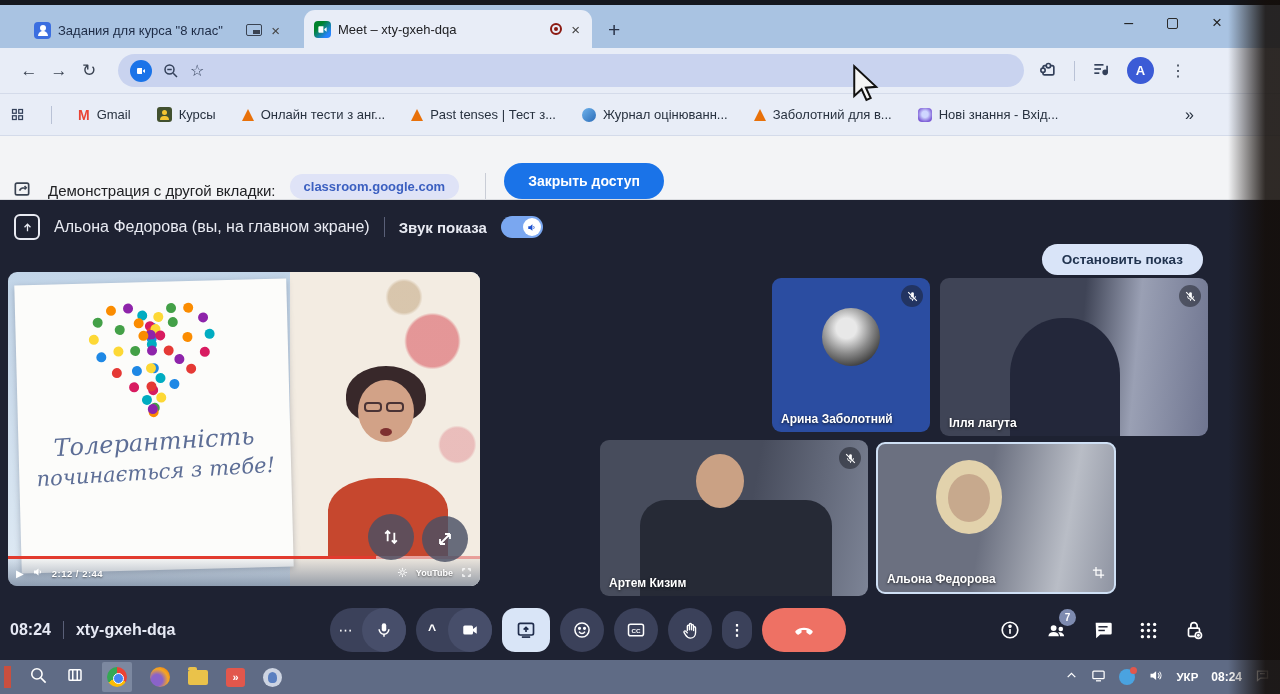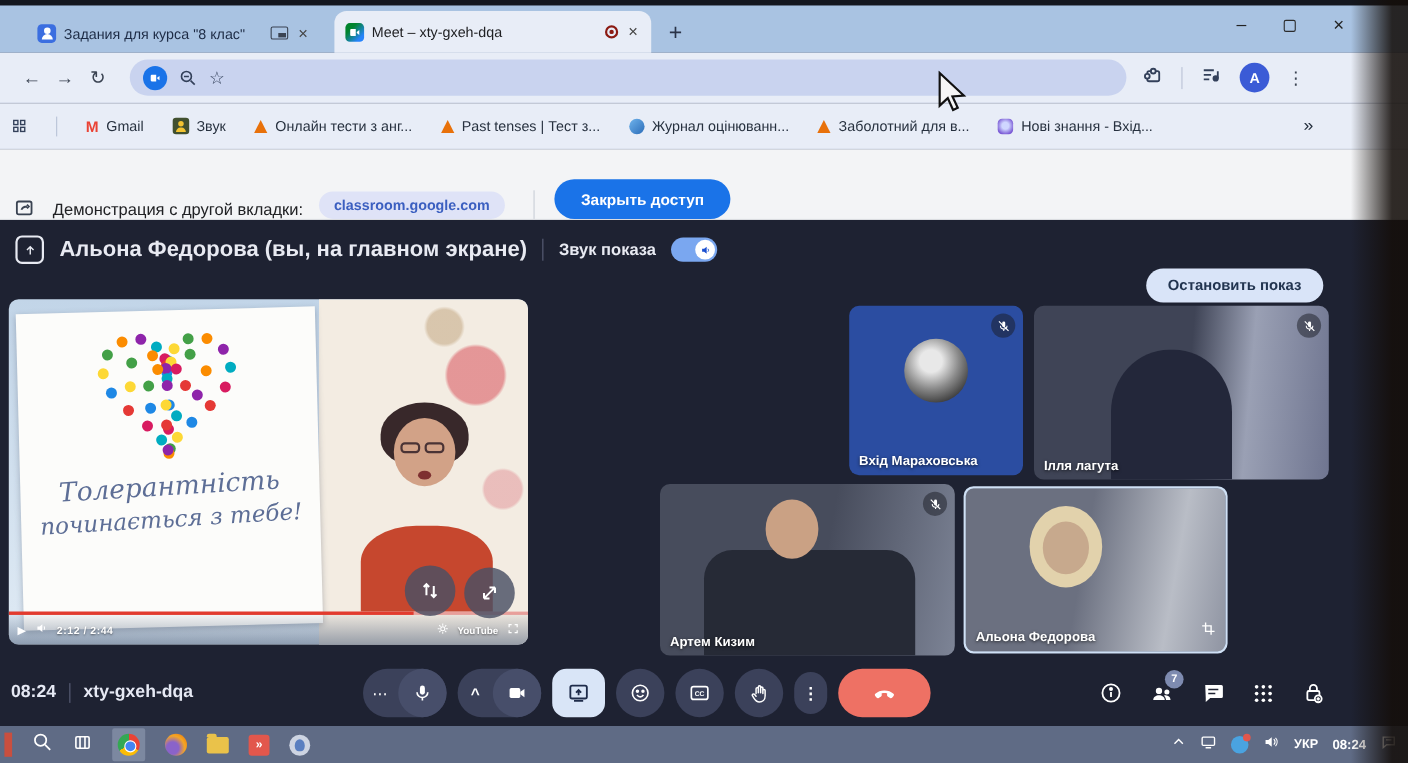--- a/index.html
+++ b/index.html
@@ -65,21 +65,21 @@
   .banner { height:64px; background:#f3f4f6; display:flex; align-items:flex-end; border-bottom:1px solid #dadce0; }
   .banner-label { font-size:15px; color:#202124; margin-left:16px; }
   .src-pill { margin-left:14px; background:#dfe3f7; color:#3b5fc0; font-size:13px; font-weight:bold; padding:5px 14px; border-radius:14px; }
   .banner-sep { width:1px; height:26px; background:#c9cdd6; margin-left:26px; }
   .stop-access { margin-left:18px; background:#1a73e8; color:#fff; border:none; font-size:14px; font-weight:bold; padding:10px 24px; border-radius:20px; font-family:inherit; }
 
   
   .meet { position:relative; height:460px; background:#1e2232; }
   .meet-topbar { position:absolute; left:14px; top:14px; display:flex; align-items:center; gap:14px; color:#e8eaf2; }
   .presico { width:26px; height:26px; border:2px solid #e8eaf2; border-radius:6px; display:flex; align-items:center; justify-content:center; }
-  .presenter { font-size:20px; font-weight:bold; }
+  .presenter { font-size:16px; font-weight:normal; }
   .mt-sep { width:1px; height:20px; background:#5a6078; }
   .soundlbl { font-size:15px; font-weight:bold; }
   .toggle { width:42px; height:22px; border-radius:11px; background:#7aa7f0; position:relative; }
   .knob { position:absolute; right:2px; top:2px; width:18px; height:18px; border-radius:50%; background:#fff; display:flex; align-items:center; justify-content:center; }
   .stopshare { position:absolute; right:77px; top:44px; background:#d9e4f8; color:#223450; font-size:13.5px; font-weight:bold; border:none; border-radius:16px; padding:8px 20px; font-family:inherit; }
 
   .tile { position:absolute; border-radius:9px; overflow:hidden; }
   .tname { position:absolute; left:9px; bottom:6px; font-size:12px; font-weight:bold; color:#fff; text-shadow:0 1px 3px rgba(0,0,0,.7); z-index:5; white-space:nowrap; }
   .micoff { position:absolute; top:7px; right:7px; width:22px; height:22px; border-radius:50%; background:rgba(25,27,36,.5); display:flex; align-items:center; justify-content:center; z-index:5; }
 
@@ -250,21 +250,21 @@
           <rect x="14" y="14" width="6" height="6"></rect>
         </svg>
     </span>
     <span class="bm-sep"></span>
     <span class="bm">
         <span class="gmail-m">M</span>
         <span>Gmail</span>
       </span>
     <span class="bm">
         <span class="classroom-ico"></span>
-        <span>Звук</span>
+        <span>Курсы</span>
       </span>
     <span class="bm">
         <span class="cone-ico"></span>
         <span>Онлайн тести з анг...</span>
       </span>
     <span class="bm">
         <span class="cone-ico"></span>
         <span>Past tenses | Тест з...</span>
       </span>
     <span class="bm">
@@ -427,21 +427,21 @@
     <div class="tile t-arina">
       <span class="micoff">
         <svg width="13" height="13" viewBox="0 0 24 24">
             <rect x="9.5" y="4" width="5" height="10" rx="2.5" fill="#fff"></rect>
             <path d="M6.5 11.5a5.5 5.5 0 0 0 11 0" fill="none" stroke="#fff" stroke-width="1.8"></path>
             <line x1="12" y1="17" x2="12" y2="20" stroke="#fff" stroke-width="1.8"></line>
             <line x1="4" y1="4" x2="20" y2="20" stroke="#fff" stroke-width="2"></line>
           </svg>
       </span>
       <span class="avatar-circle av-arina"></span>
-      <span class="tname">Вхід Мараховська</span>
+      <span class="tname">Арина Заболотний</span>
     </div>
 
     <div class="tile t-illia">
       <span class="micoff">
         <svg width="13" height="13" viewBox="0 0 24 24">
             <rect x="9.5" y="4" width="5" height="10" rx="2.5" fill="#fff"></rect>
             <path d="M6.5 11.5a5.5 5.5 0 0 0 11 0" fill="none" stroke="#fff" stroke-width="1.8"></path>
             <line x1="12" y1="17" x2="12" y2="20" stroke="#fff" stroke-width="1.8"></line>
             <line x1="4" y1="4" x2="20" y2="20" stroke="#fff" stroke-width="2"></line>
           </svg>

